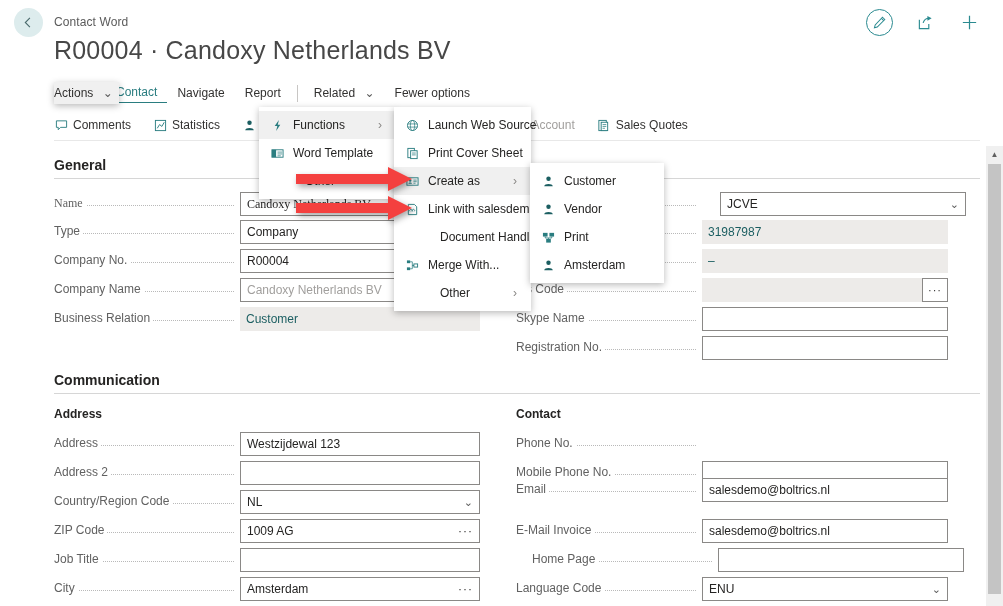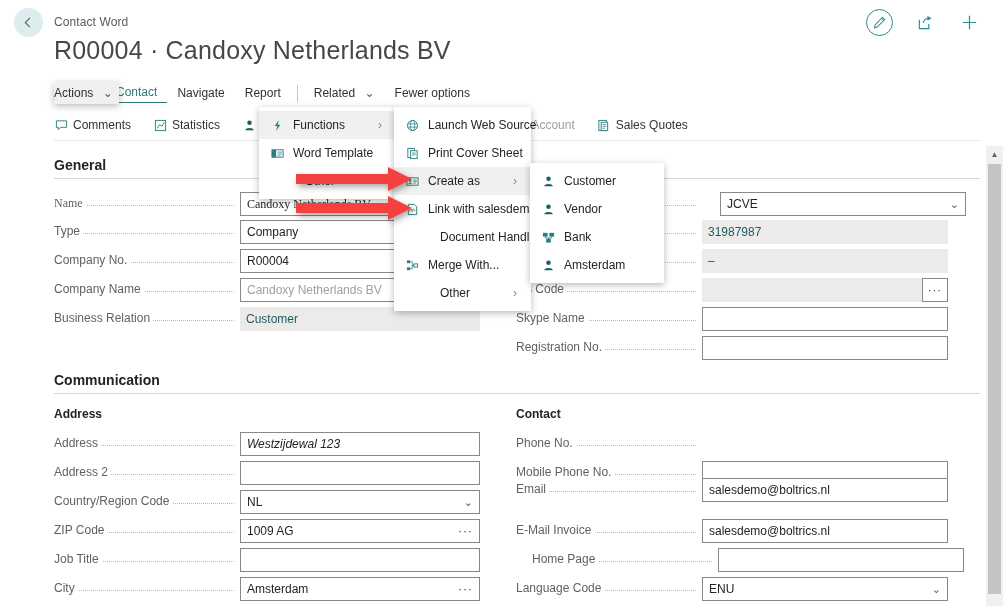--- a/index.html
+++ b/index.html
@@ -317,21 +317,21 @@
 
     <div class="section-hdr" style="left:54px; top:226px;">Communication</div>
     <div class="section-rule" style="left:54px; top:247px; width:926px;"></div>
 
     <div class="subhdr" style="left:54px; top:261px;">Address</div>
     <div class="subhdr" style="left:516px; top:261px;">Contact</div>
 
     <div class="field" style="left:54px; top:286px; width:426px;">
       <span class="flabel">Address</span>
       <span class="fdots" style="width:180px;"></span>
-      <div class="fctl" style="left:186px; width:240px;font-style:italic;">
+      <div class="fctl" style="left:186px; width:240px;">
         <span class="val">Westzijdewal 123</span>
       </div>
     </div>
     <div class="field" style="left:54px; top:315px; width:426px;">
       <span class="flabel">Address 2</span>
       <span class="fdots" style="width:180px;"></span>
       <div class="fctl" style="left:186px; width:240px;">
         <span class="val"></span>
       </div>
     </div>
@@ -527,21 +527,21 @@
     </div>
     <div class="mi">
       <span class="mi-ico">
         <svg width="13" height="13" viewBox="0 0 14 14">
             <rect x="1" y="2" width="5" height="4" fill="#2a7d80"></rect>
             <rect x="8" y="2" width="5" height="4" fill="#2a7d80"></rect>
             <rect x="4.5" y="8.5" width="5" height="4" fill="#2a7d80"></rect>
             <path d="M3.5 6 V7.5 H10.5 V6 M7 7.5 V8.5" stroke="#2a7d80" stroke-width=".9" fill="none"></path>
           </svg>
       </span>
-      <span class="mi-label">Bank</span>
+      <span class="mi-label">Print</span>
     </div>
     <div class="mi">
       <span class="mi-ico">
         <svg width="13" height="13" viewBox="0 0 14 14">
             <circle cx="7" cy="4" r="2.4" fill="#1b5e61"></circle>
             <path d="M2.4 12 C2.4 8.8 11.6 8.8 11.6 12 Z" fill="#1b5e61"></path>
           </svg>
       </span>
       <span class="mi-label">Amsterdam</span>
     </div>

